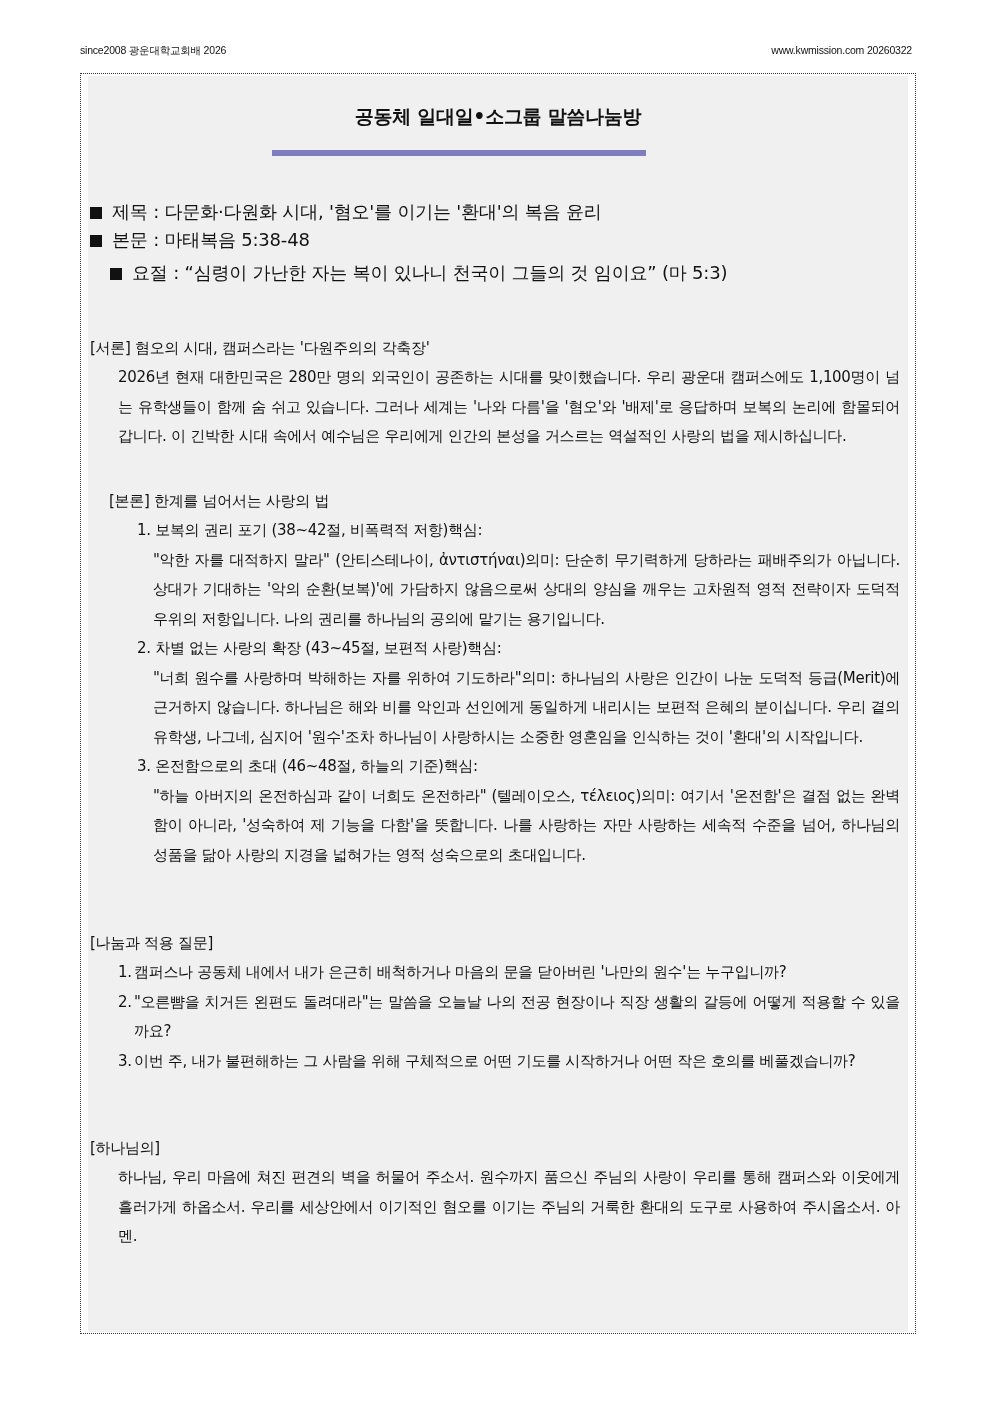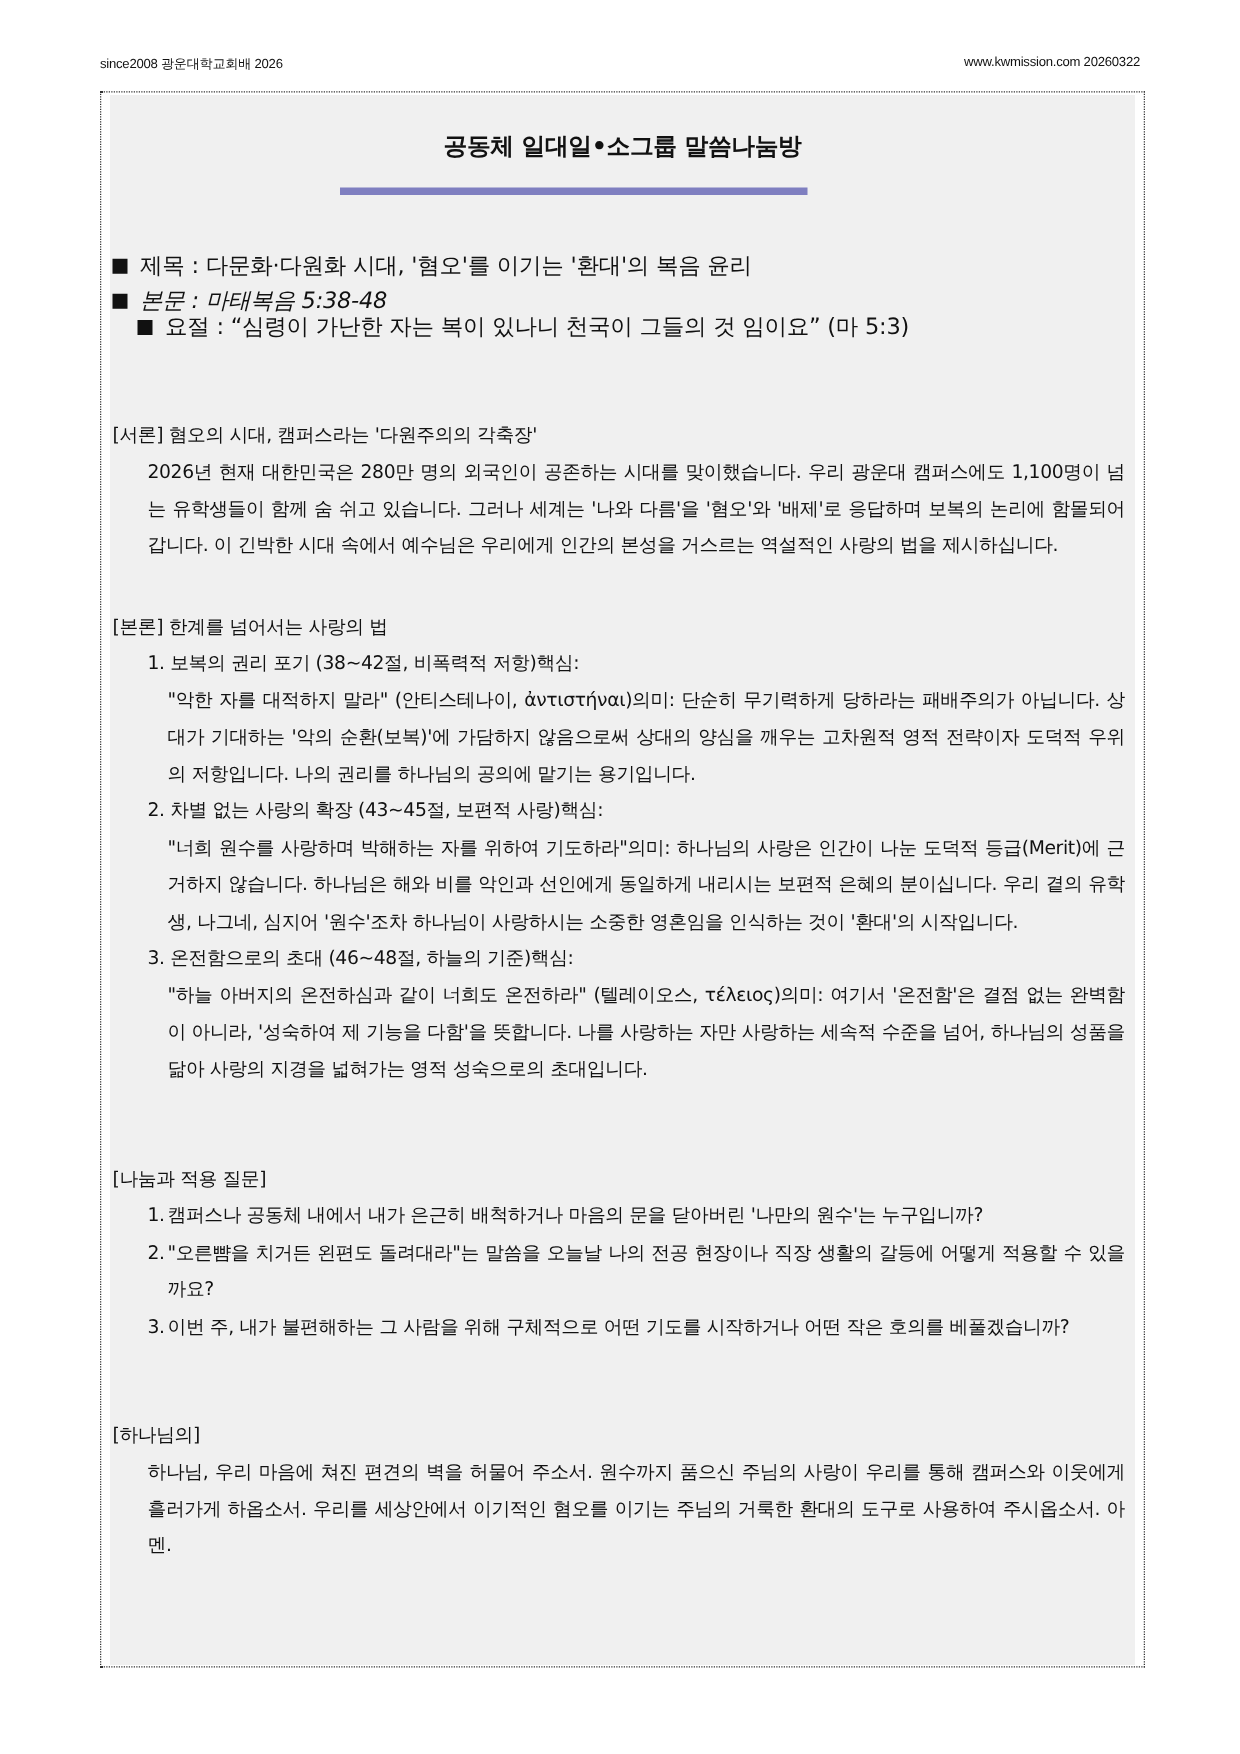--- a/index.html
+++ b/index.html
@@ -50,33 +50,33 @@
 
 <div class="frame">
   <div class="panel">
 
     <div class="title">공동체 일대일•소그룹 말씀나눔방</div>
     <div class="title-bar"></div>
 
     <div class="meta" style="top:124px;">
       <span class="sq"></span><span>제목</span> : <span>다문화·다원화 시대, '혐오'를 이기는 '환대'의 복음 윤리</span>
     </div>
-    <div class="meta" style="top:152px;font-style:italic;">
+    <div class="meta" style="top:152px;">
       <span class="sq"></span><span>본문</span> : <span>마태복음 5:38-48</span>
     </div>
-    <div class="meta" style="top:173px;padding-left:20px;">
+    <div class="meta" style="top:185px;padding-left:20px;">
       <span class="sq"></span><span>요절</span> : <span>“심령이 가난한 자는 복이 있나니 천국이 그들의 것 임이요” (마 5:3)</span>
     </div>
 
     <div class="section" style="top:234px;margin-top:23px;">
       <div class="head">[서론] 혐오의 시대, 캠퍼스라는 '다원주의의 각축장'</div>
       <div class="para">2026년 현재 대한민국은 280만 명의 외국인이 공존하는 시대를 맞이했습니다. 우리 광운대 캠퍼스에도 1,100명이 넘는 유학생들이 함께 숨 쉬고 있습니다. 그러나 세계는 '나와 다름'을 '혐오'와 '배제'로 응답하며 보복의 논리에 함몰되어 갑니다. 이 긴박한 시대 속에서 예수님은 우리에게 인간의 본성을 거스르는 역설적인 사랑의 법을 제시하십니다.</div>
     </div>
 
-    <div class="section" style="top:410px;">
+    <div class="section" style="top:410px;margin-left:19px;">
       <div class="head">[본론] 한계를 넘어서는 사랑의 법</div>
       <div class="item">
         <div>1. 보복의 권리 포기 (38~42절, 비폭력적 저항)핵심:</div>
         <div class="body">"악한 자를 대적하지 말라" (안티스테나이, ἀντιστήναι)의미: 단순히 무기력하게 당하라는 패배주의가 아닙니다. 상대가 기대하는 '악의 순환(보복)'에 가담하지 않음으로써 상대의 양심을 깨우는 고차원적 영적 전략이자 도덕적 우위의 저항입니다. 나의 권리를 하나님의 공의에 맡기는 용기입니다.</div>
       </div>
       <div class="item">
         <div>2. 차별 없는 사랑의 확장 (43~45절, 보편적 사랑)핵심:</div>
         <div class="body">"너희 원수를 사랑하며 박해하는 자를 위하여 기도하라"의미: 하나님의 사랑은 인간이 나눈 도덕적 등급(Merit)에 근거하지 않습니다. 하나님은 해와 비를 악인과 선인에게 동일하게 내리시는 보편적 은혜의 분이십니다. 우리 곁의 유학생, 나그네, 심지어 '원수'조차 하나님이 사랑하시는 소중한 영혼임을 인식하는 것이 '환대'의 시작입니다.</div>
       </div>
       <div class="item">

